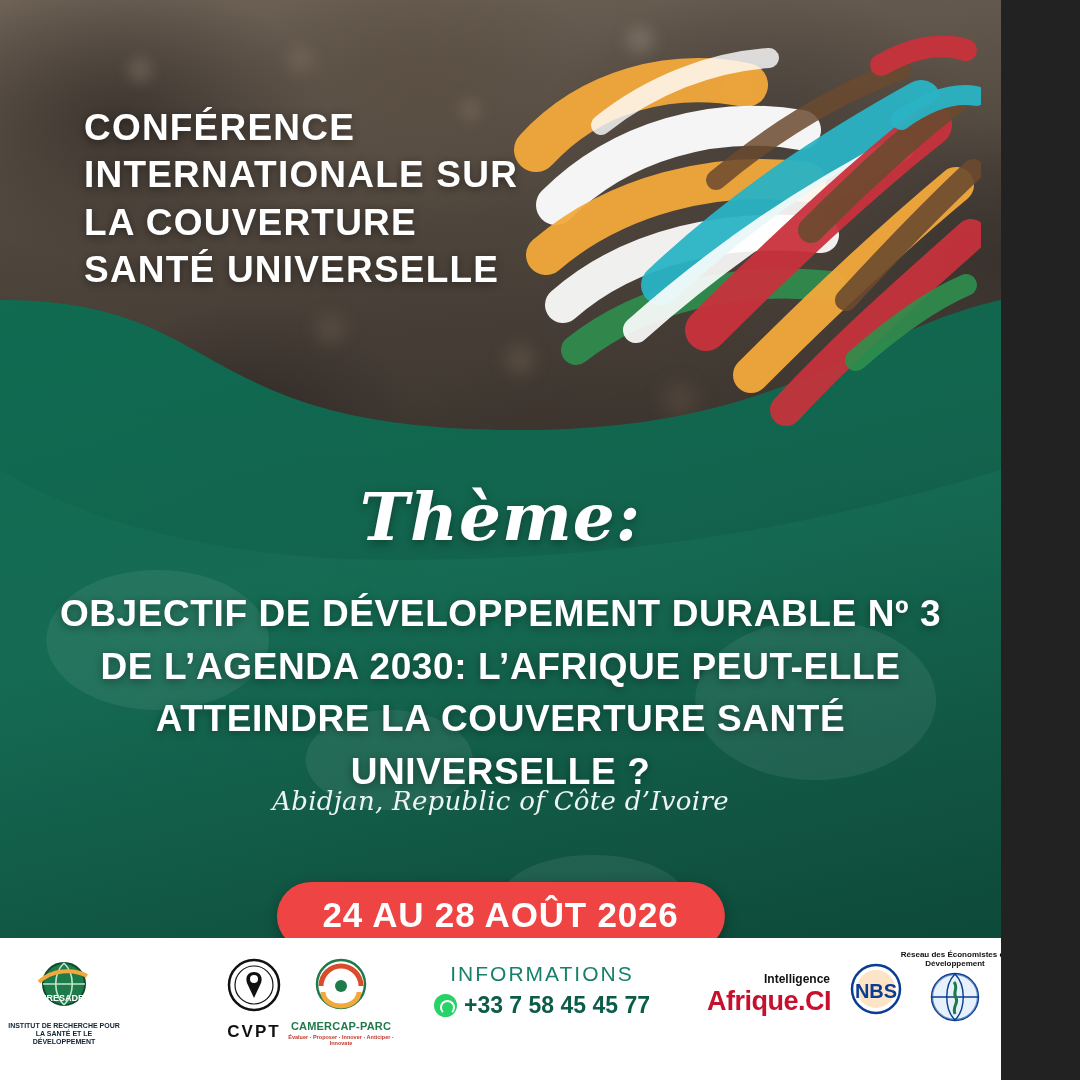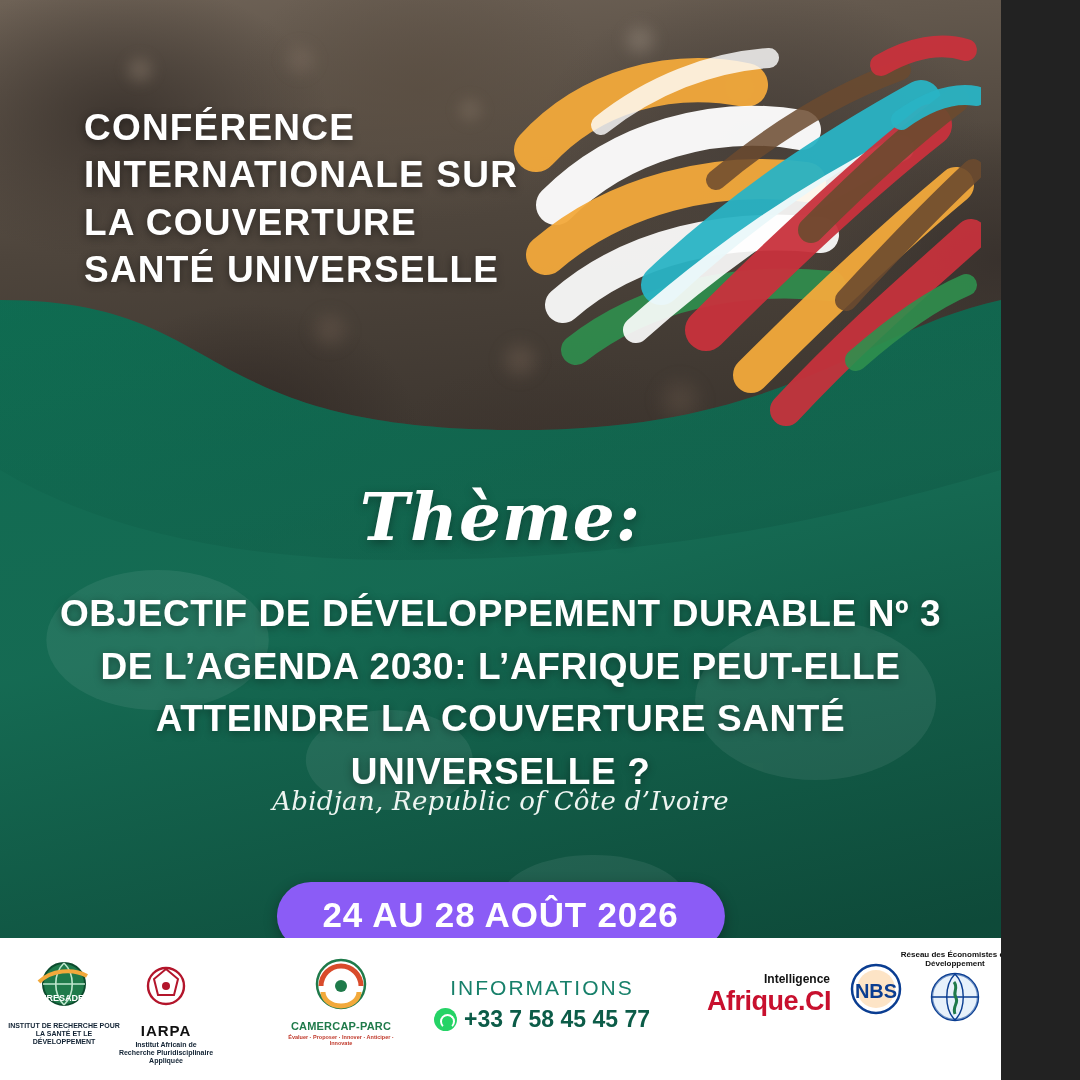--- a/index.html
+++ b/index.html
@@ -120,21 +120,21 @@
     font-size: 26px;
     letter-spacing: .3px;
   }
 
   
   .date-pill {
     position: absolute;
     top: 882px;
     left: 50%;
     transform: translateX(-50%);
-    background: #8b5cf6;
+    background: #ef4444;
     color: #ffffff;
     font-weight: 800;
     font-size: 35px;
     letter-spacing: .8px;
     padding: 13px 46px 15px;
     border-radius: 34px;
     box-shadow: 0 4px 14px rgba(0,0,0,.3);
     white-space: nowrap;
   }
 
@@ -158,21 +158,21 @@
     color: #123;
     line-height: 1.15;
     margin-top: 2px;
     font-weight: 700;
   }
 
   
   .info {
     position: absolute;
     left: 392px;
-    top: 38px;
+    top: 24px;
     width: 300px;
     text-align: center;
   }
   .info .hdr {
     color: #17806a;
     font-size: 21px;
     letter-spacing: 2px;
     margin-bottom: 4px;
   }
   .info .mail {
@@ -285,30 +285,30 @@
         <svg width="70" height="56" viewBox="0 0 70 56">
           <circle cx="35" cy="24" r="21" fill="#1f7a4a"></circle>
           <circle cx="35" cy="24" r="21" fill="none" stroke="#0c4b2d" stroke-width="2"></circle>
           <path d="M14,24 H56 M35,3 C24,14 24,34 35,45 M35,3 C46,14 46,34 35,45" stroke="#bfe6cd" stroke-width="1.6" fill="none"></path>
           <path d="M10,22 C22,10 44,8 58,16" stroke="#f2a93b" stroke-width="4" fill="none"></path>
           <text x="35" y="41" font-size="9" fill="#ffffff" text-anchor="middle" font-family="Liberation Sans, sans-serif" font-weight="bold">IRESADE</text>
         </svg>
         <div class="cap">INSTITUT DE RECHERCHE POUR LA SANTÉ ET LE DÉVELOPPEMENT</div>
       </div>
 
-      <div class="logo" style="left:118px; top:26px; width:96px;">
-        <svg width="62" height="54" viewBox="0 0 62 54">
-          <circle cx="31" cy="22" r="18" fill="none" stroke="#b3152b" stroke-width="2.4"></circle>
-          <path d="M31,5 L43,15 L39,31 H23 L19,15 Z" fill="none" stroke="#b3152b" stroke-width="2"></path>
-          <circle cx="31" cy="22" r="4" fill="#b3152b"></circle>
-        </svg>
-        <div style="font-size:15px;font-weight:700;color:#111;letter-spacing:1px;">IARPA</div>
-        <div class="cap">Institut Africain de Recherche Pluridisciplinaire Appliquée</div>
-      </div>
-
+
+      <div class="logo" style="left:200px; top:20px; width:108px;">
+        <svg width="66" height="60" viewBox="0 0 66 60">
+          <circle cx="33" cy="27" r="25" fill="#ffffff" stroke="#111" stroke-width="2.5"></circle>
+          <circle cx="33" cy="27" r="19" fill="#ffffff" stroke="#111" stroke-width="1.2"></circle>
+          <path d="M33,14 C39,14 42,19 40,25 L33,40 L26,25 C24,19 27,14 33,14 Z" fill="#111"></path>
+          <circle cx="33" cy="21" r="4" fill="#ffffff"></circle>
+        </svg>
+        <div style="font-size:17px;font-weight:800;color:#111;letter-spacing:2px;">CVPT</div>
+      </div>
 
       <div class="logo" style="left:282px; top:20px; width:118px;">
         <svg width="64" height="58" viewBox="0 0 64 58">
           <circle cx="32" cy="26" r="24" fill="#ffffff" stroke="#1f7a4a" stroke-width="2.5"></circle>
           <path d="M12,28 a20,20 0 0,1 40,0" fill="none" stroke="#d94b2b" stroke-width="5"></path>
           <path d="M14,34 a18,14 0 0,0 36,0" fill="none" stroke="#f2a93b" stroke-width="5"></path>
           <circle cx="32" cy="28" r="6" fill="#1f7a4a"></circle>
         </svg>
         <div style="font-size:11px;font-weight:800;color:#1f7a4a;letter-spacing:.2px;">CAMERCAP-PARC</div>
         <div class="cap" style="font-size:5.5px;color:#c0392b;">Évaluer · Proposer · Innover · Anticiper · Innovate</div>

